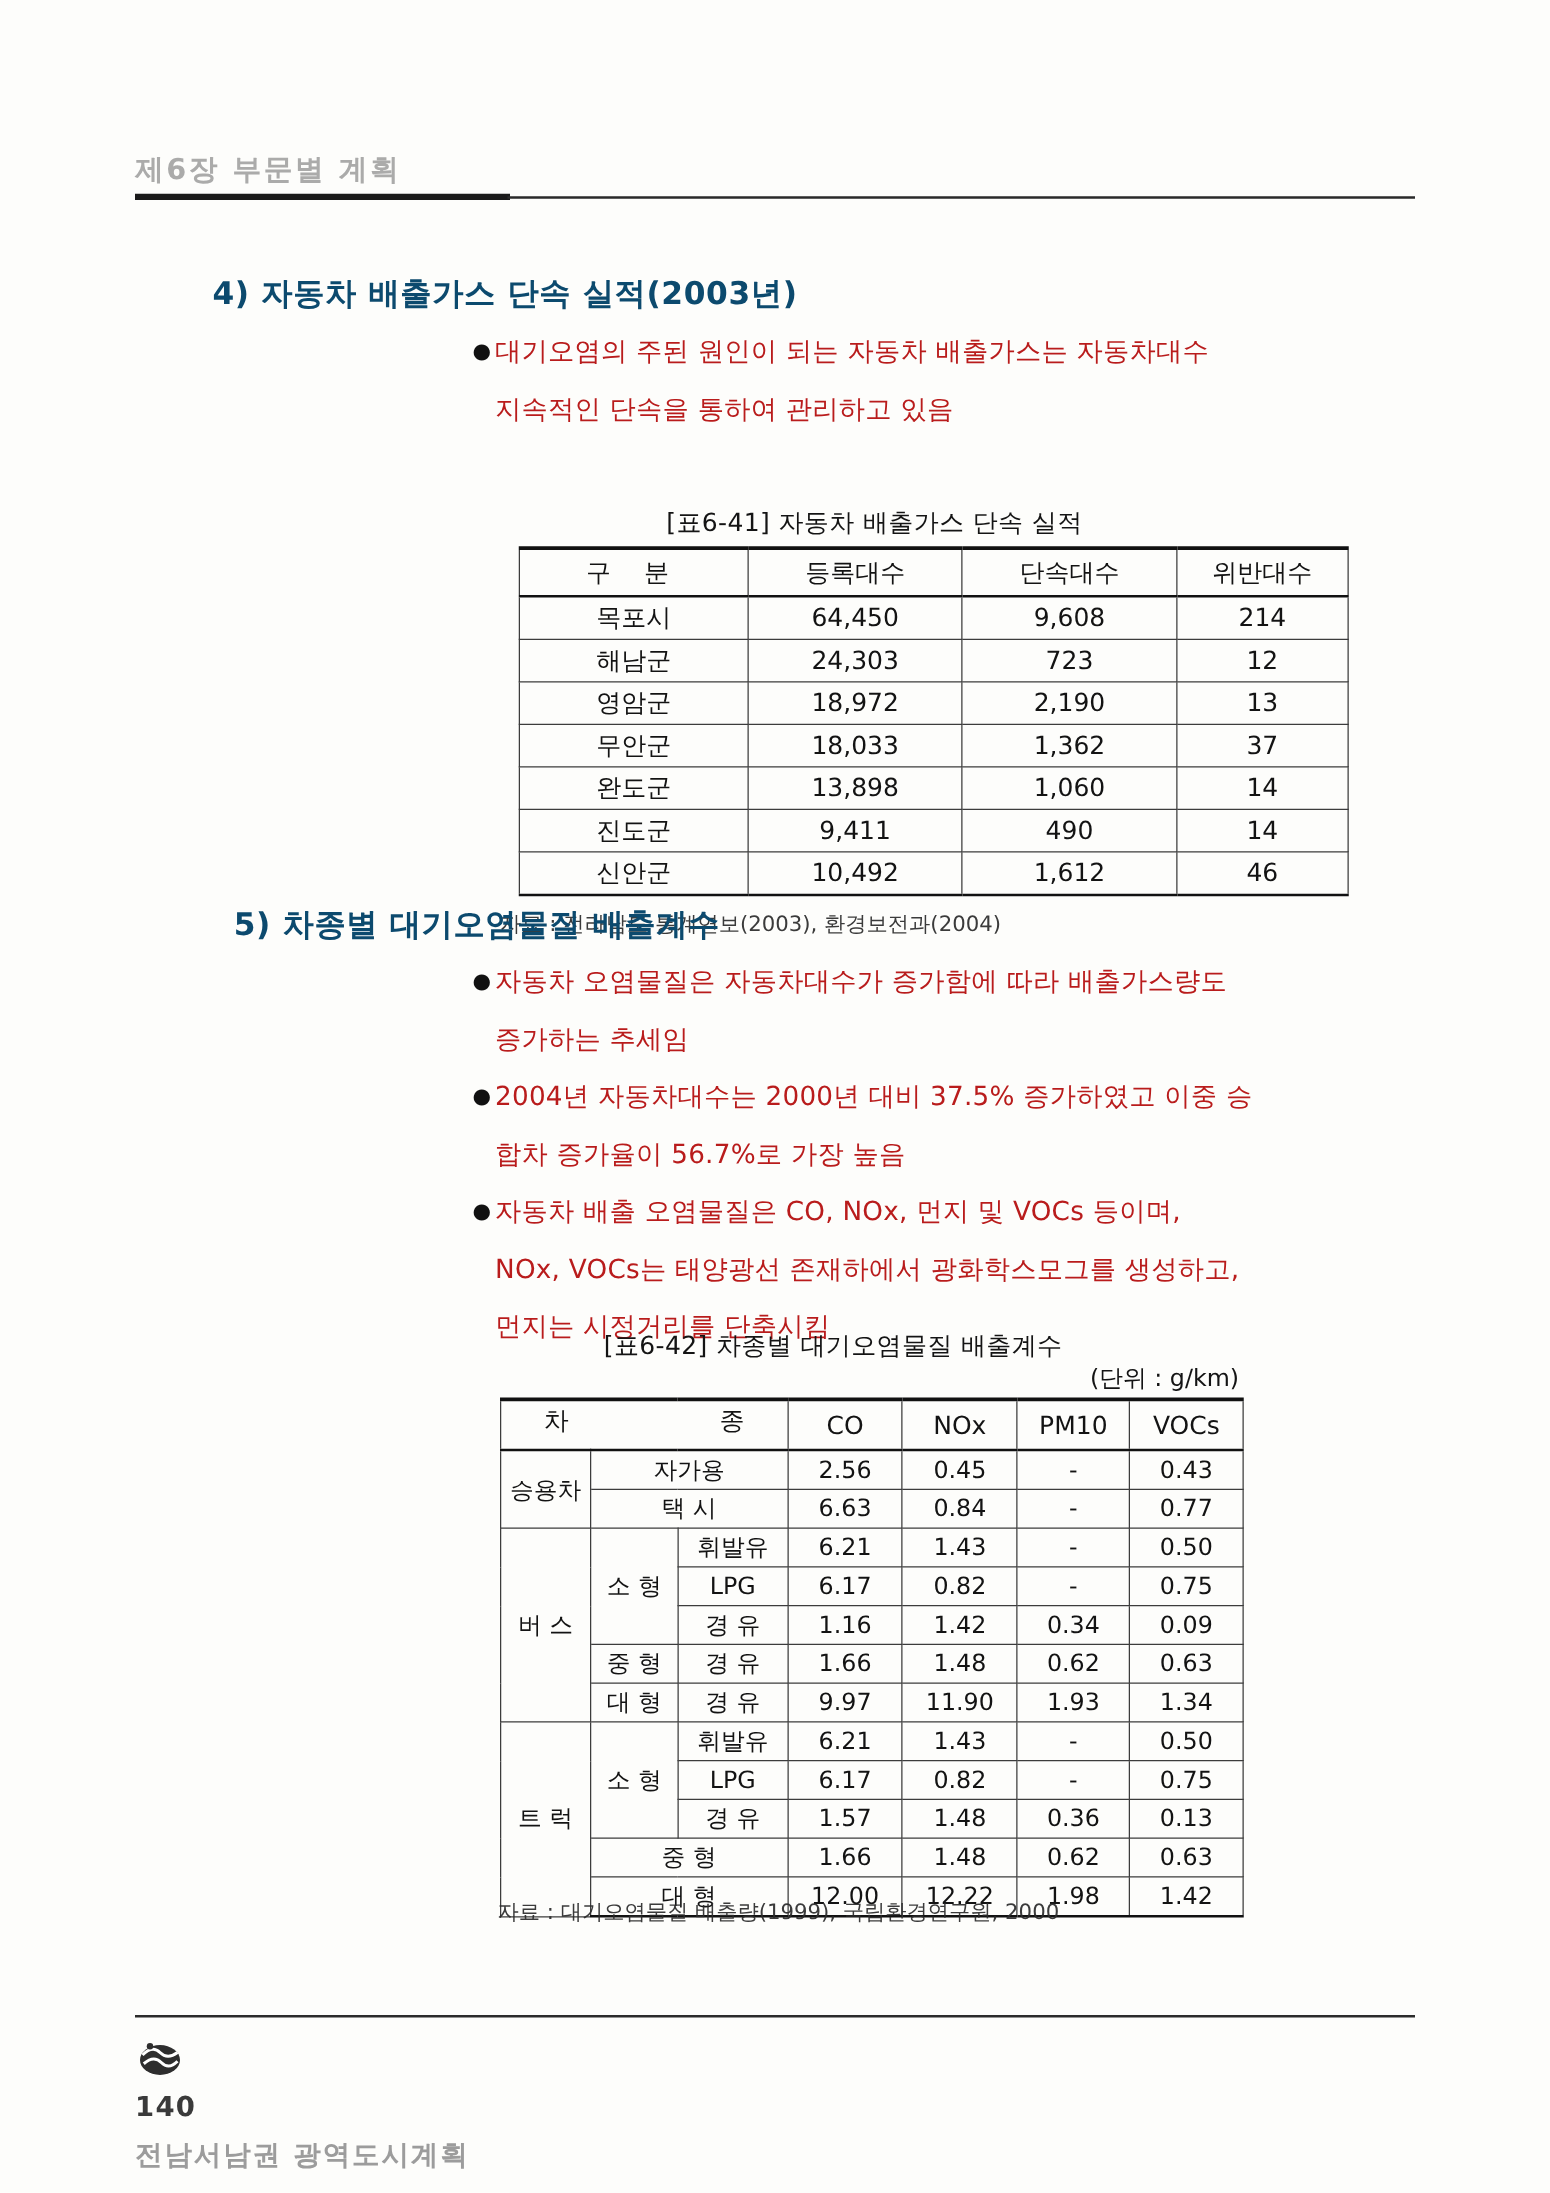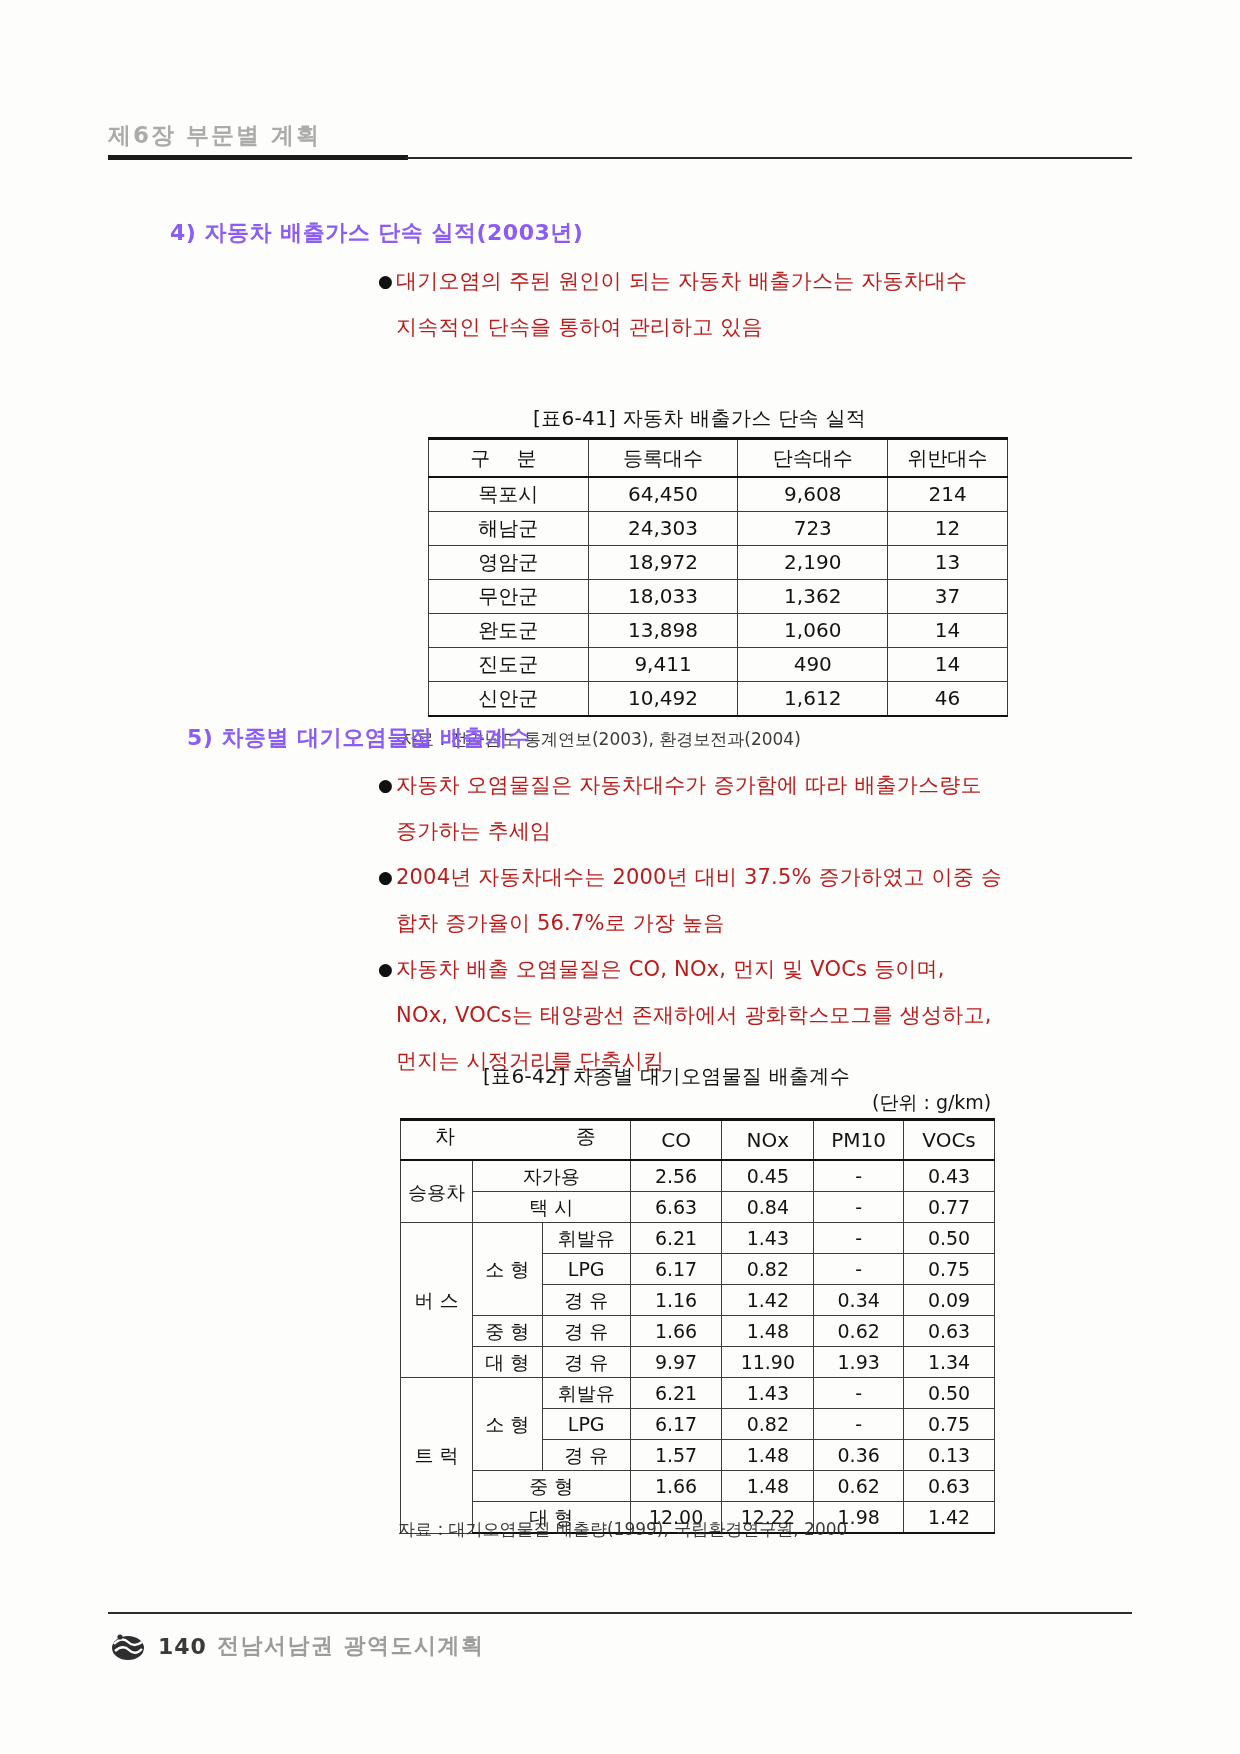--- a/index.html
+++ b/index.html
@@ -34,22 +34,22 @@
   .run-head-rule .thick {
     position:absolute; left:0; top:0; width:300px; height:5px; background:#1a1a1a;
   }
   .run-head-rule .thin {
     position:absolute; left:298px; top:2px; width:726px; height:1.5px; background:#2a2a2a;
   }
 
   
   .h-sec {
     position:absolute;
-    font-size:22px; font-weight:bold; letter-spacing:.5px;
-    color:#8b5cf6;
+    font-size:25px; font-weight:bold; letter-spacing:.5px;
+    color:#0c4a6e;
     white-space:nowrap;
   }
 
   
   .bullet-block { position:absolute; }
   .bullet-row { display:flex; align-items:flex-start; }
   .bullet-dot {
     width:18px; min-width:18px; font-size:17px; line-height:46px; color:#111;
     text-align:left;
   }
@@ -100,21 +100,21 @@
     border-bottom:2.5px solid #111;
     height:36px; line-height:36px;
     font-size:20px;
   }
   table.doc tbody tr:last-child td {
     border-bottom:2.5px solid #111;
   }
   .spread { letter-spacing:10px; padding-left:10px; }
 
   
-  #table-vehicle-enforcement { left:428px; top:437px; width:580px; }
+  #table-vehicle-enforcement { left:415px; top:437px; width:664px; }
   #table-vehicle-enforcement col.c0 { width:160px; }
   #table-vehicle-enforcement col.c1 { width:150px; }
   #table-vehicle-enforcement col.c2 { width:150px; }
   #table-vehicle-enforcement col.c3 { width:120px; }
 
   
   #table-emission-factors { left:400px; top:1118px; width:595px; font-size:19px; }
   #table-emission-factors col.g0 { width:72px; }
   #table-emission-factors col.g1 { width:70px; }
   #table-emission-factors col.g2 { width:88px; }
@@ -123,21 +123,21 @@
   #table-emission-factors col.g5 { width:90px; }
   #table-emission-factors col.g6 { width:91px; }
   #table-emission-factors td, #table-emission-factors th { height:30px; line-height:30px; }
 
   
   .foot-rule {
     position:absolute; left:108px; top:1612px; width:1024px; height:3px;
   }
   .foot-rule .thin { position:absolute; left:0; top:0; width:1024px; height:1.5px; background:#2b2b2b; }
   .footer {
-    position:absolute; left:108px; top:1628px; display:flex; align-items:center; gap:10px;
+    position:absolute; left:108px; top:1628px; display:flex; gap:10px;flex-direction:column;
   }
   .foot-logo {
     width:40px; height:36px;
     position:relative;
   }
   .foot-logo svg { display:block; }
   .foot-page {
     font-size:22px; font-weight:bold; color:#3a3a3a; letter-spacing:1px;
   }
   .foot-title {

